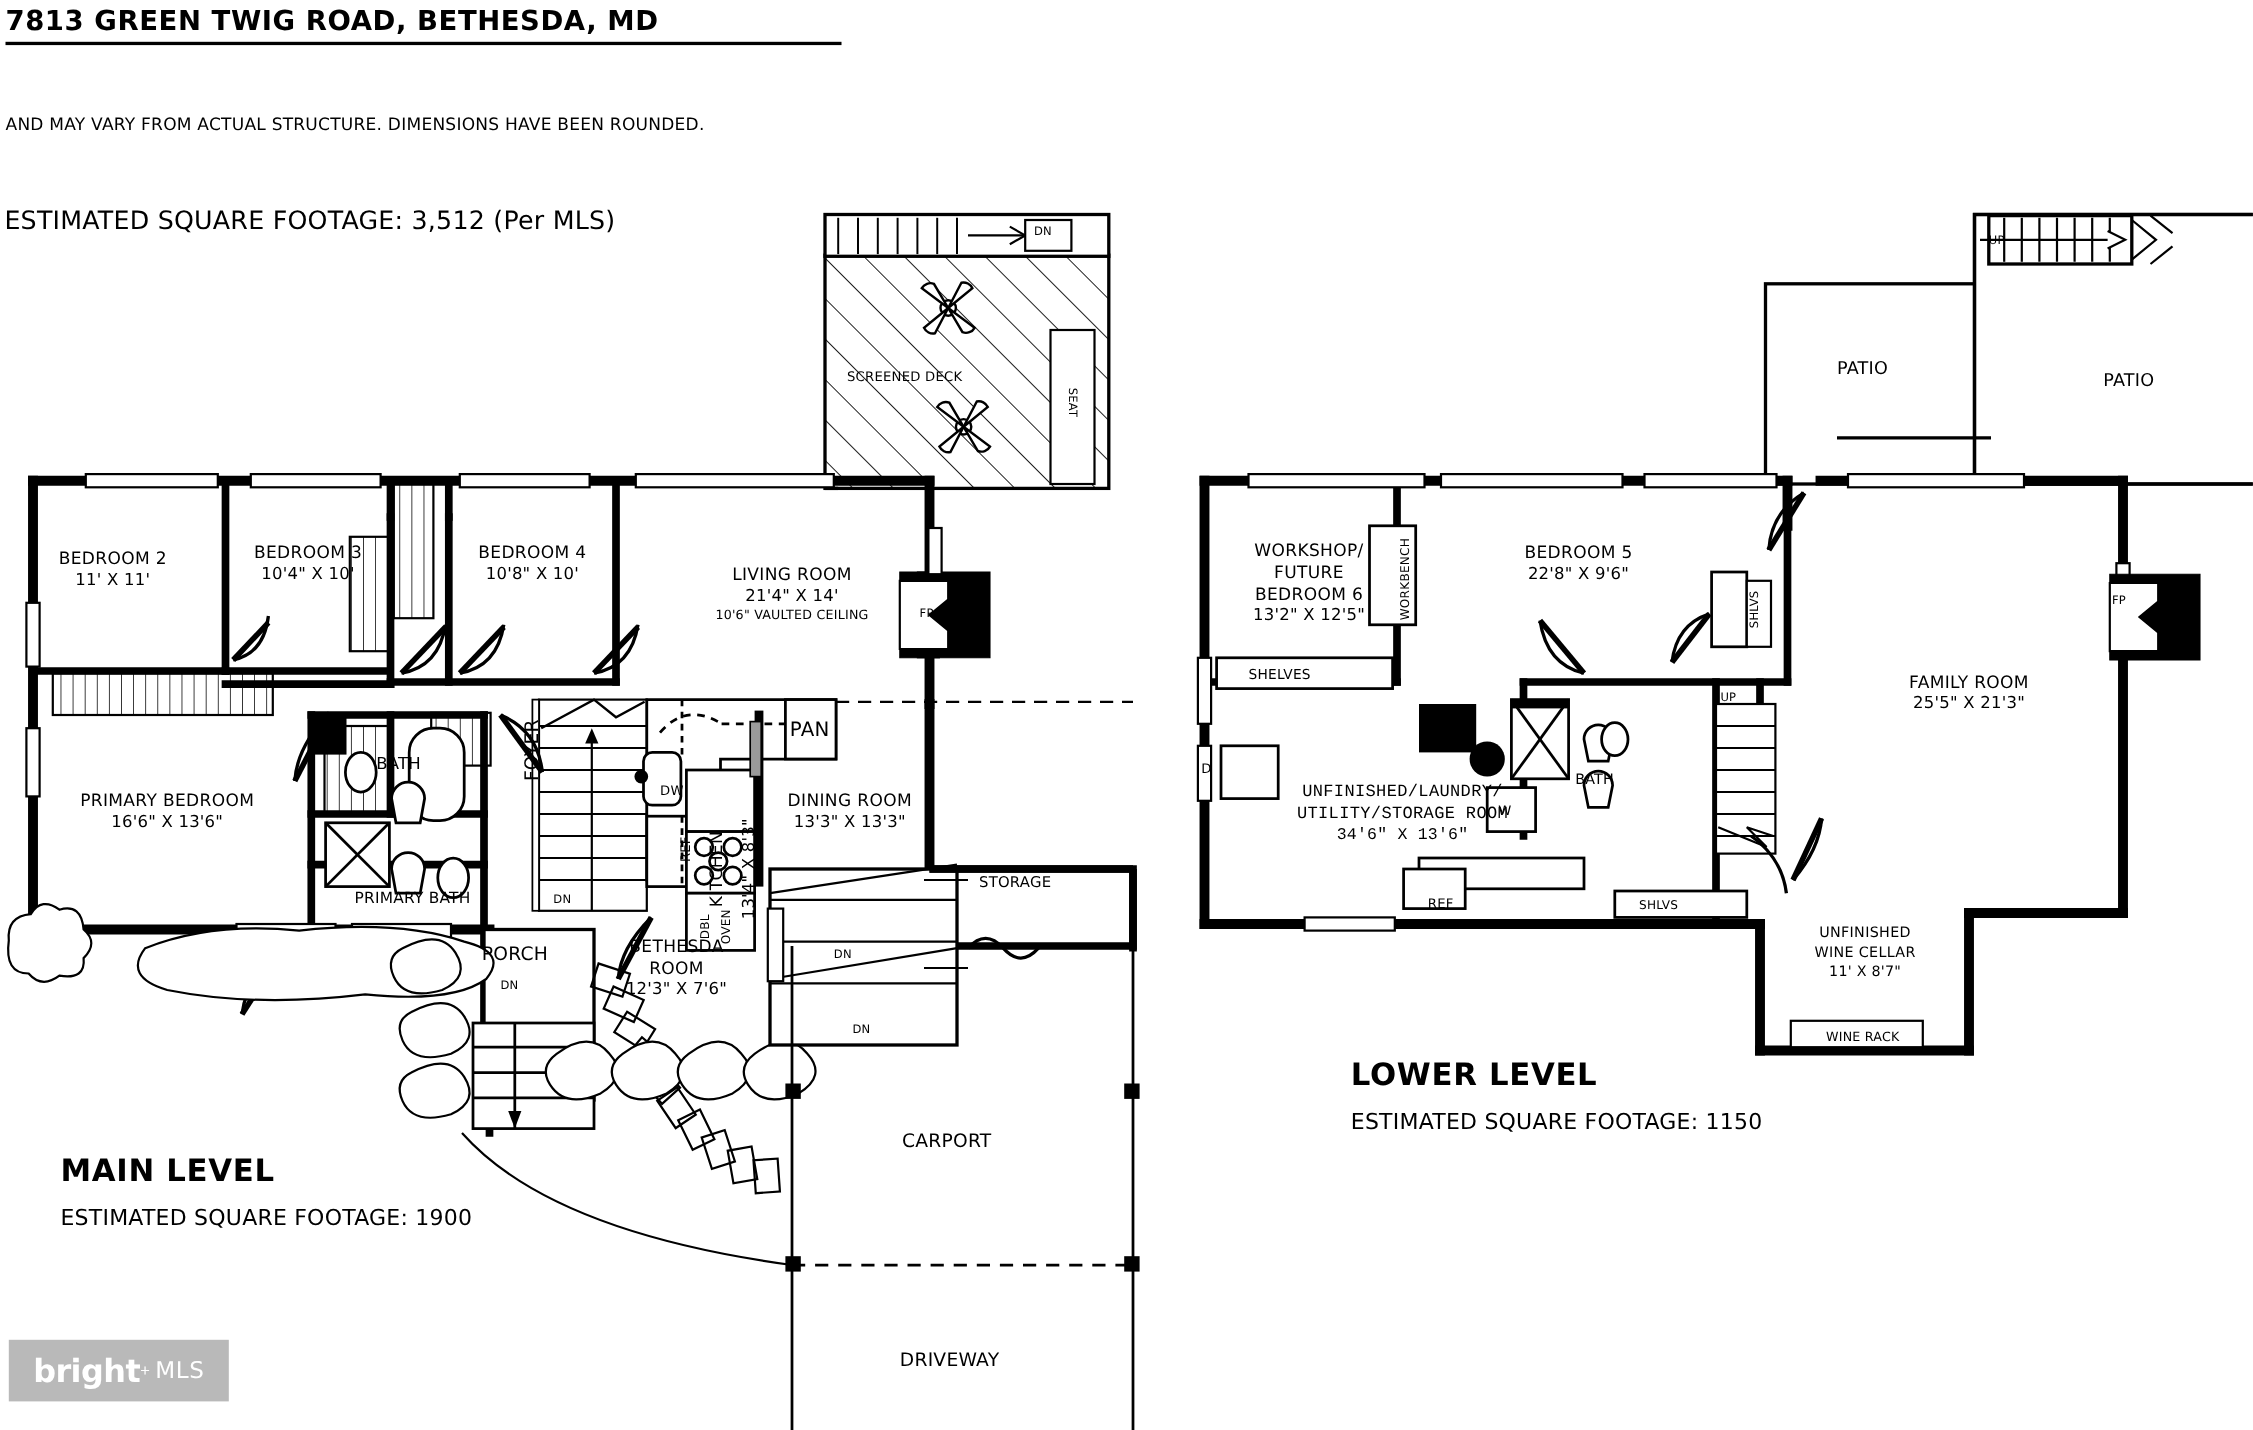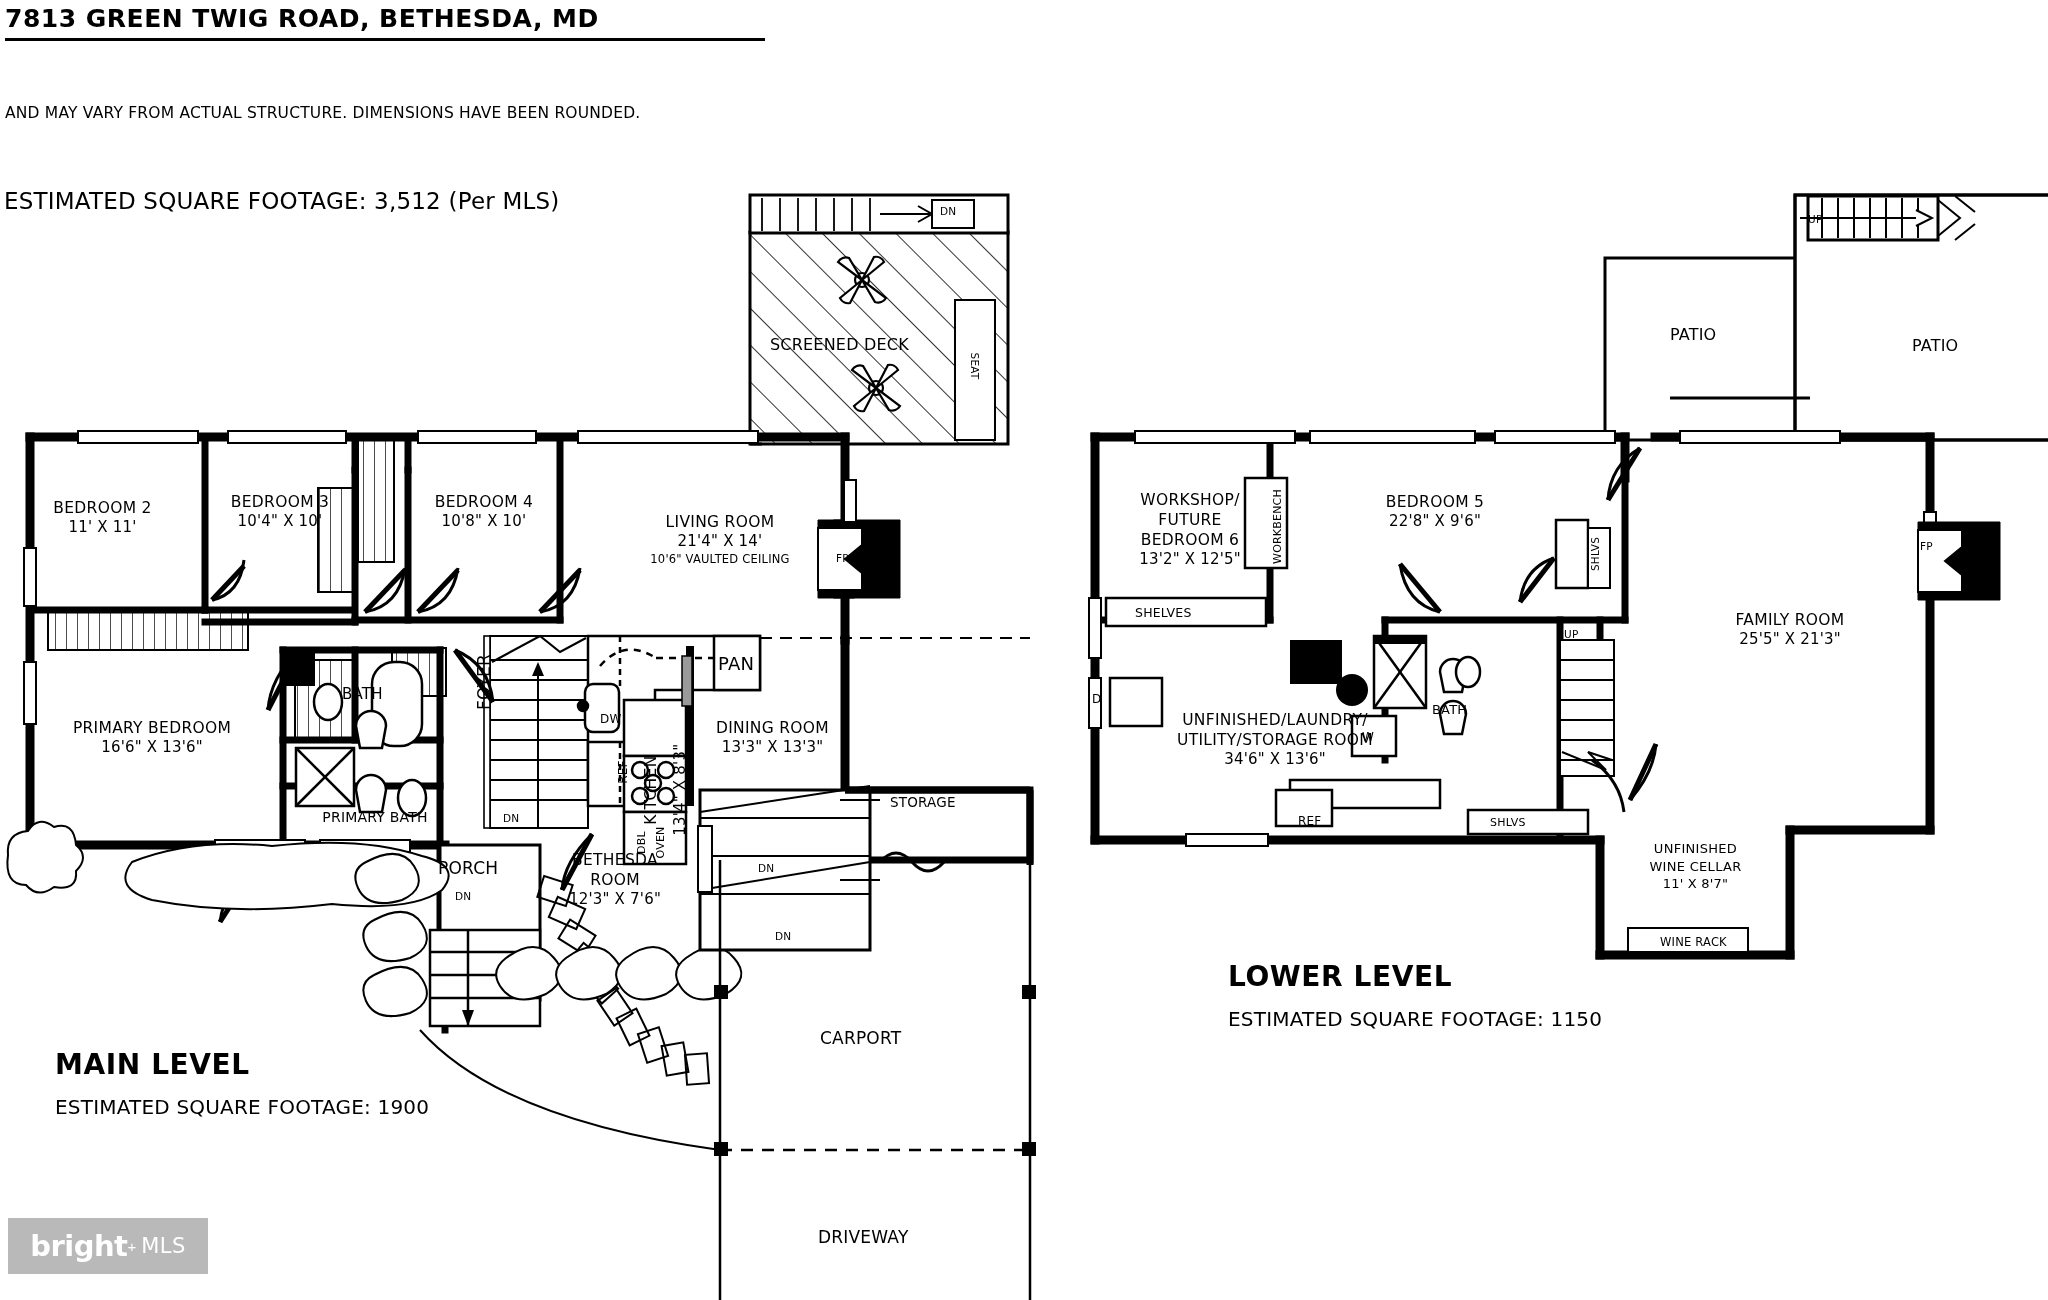--- a/index.html
+++ b/index.html
@@ -486,21 +486,21 @@
 <div class="rl" style="left:586px; top:780px; width:190px; transform:rotate(-90deg); transform-origin:50% 50%;">
   <span class="d">13'4" X 8'3"</span>
 </div>
 
 <div class="rl" style="left:520px; top:850px; width:190px;">
   <span class="n">BETHESDA</span>
   <span class="n">ROOM</span>
   <span class="d">12'3" X 7'6"</span>
 </div>
 
-<div class="tiny" style="left:770px; top:335px; font-size:16px;">SCREENED DECK</div>
+<div class="tiny" style="left:770px; top:335px; font-size:12px;">SCREENED DECK</div>
 <div class="tiny" style="left:955px; top:360px; width:40px; transform:rotate(90deg); transform-origin:50% 50%;">SEAT</div>
 <div class="tiny" style="left:940px; top:205px;">DN</div>
 
 <div class="tiny" style="left:342px; top:685px; font-size:15px;">BATH</div>
 <div class="tiny" style="left:320px; top:808px; font-size:14px; width:110px; text-align:center; line-height:1.4;">
   <span>PRIMARY BATH</span>
 </div>
 <div class="tiny" style="left:424px; top:672px; width:120px; font-size:17px; transform:rotate(-90deg); transform-origin:50% 50%;">FOYER</div>
 <div class="tiny" style="left:438px; top:858px; font-size:17px;">PORCH</div>
 <div class="tiny" style="left:455px; top:890px;">DN</div>
@@ -530,21 +530,21 @@
 <div class="rl" style="left:1310px; top:492px; width:250px;">
   <span class="n">BEDROOM 5</span>
   <span class="d">22'8" X 9'6"</span>
 </div>
 
 <div class="rl" style="left:1645px; top:610px; width:290px;">
   <span class="n">FAMILY ROOM</span>
   <span class="d">25'5" X 21'3"</span>
 </div>
 
-<div class="rl" style="left:1110px; top:710px; width:330px;">
+<div class="rl" style="left:1110px; top:710px; width:330px;font-family:Liberation Mono, monospace;">
   <span class="n">UNFINISHED/LAUNDRY/</span>
   <span class="n">UTILITY/STORAGE ROOM</span>
   <span class="d">34'6" X 13'6"</span>
 </div>
 
 <div class="rl small" style="left:1608px; top:840px; width:175px; line-height:1.35;">
   <span class="n">UNFINISHED</span>
   <span class="n">WINE CELLAR</span>
   <span class="d" style="font-size:13px;">11' X 8'7"</span>
 </div>

